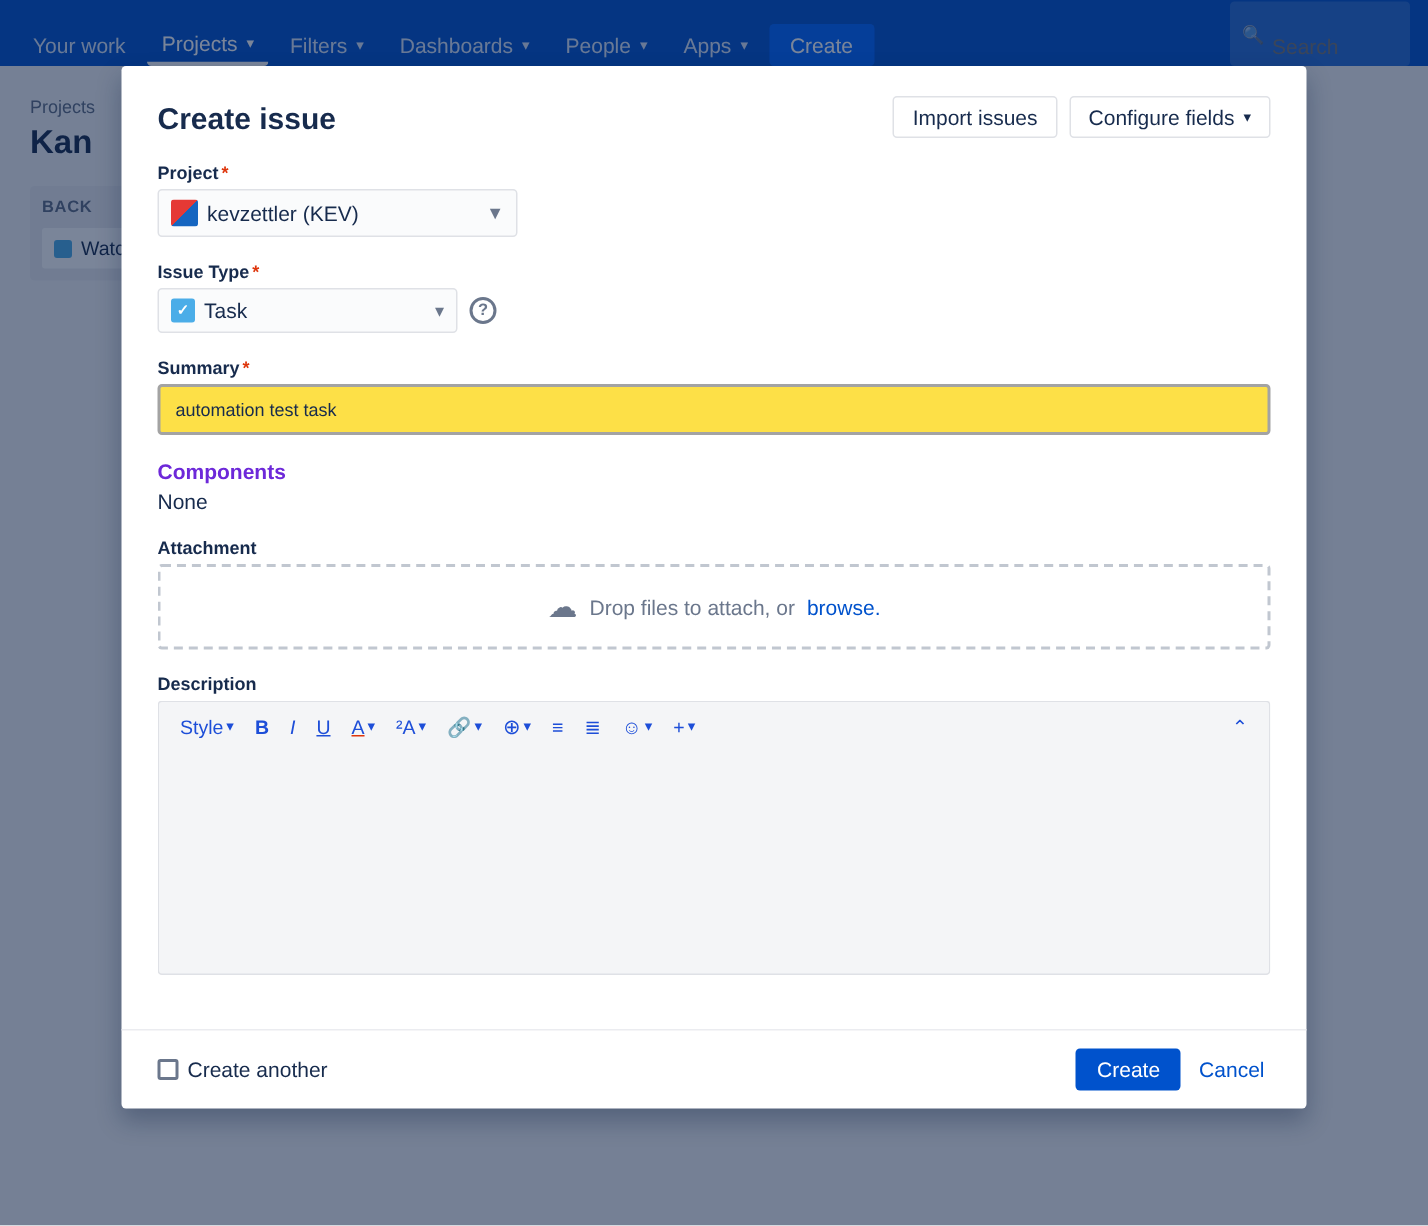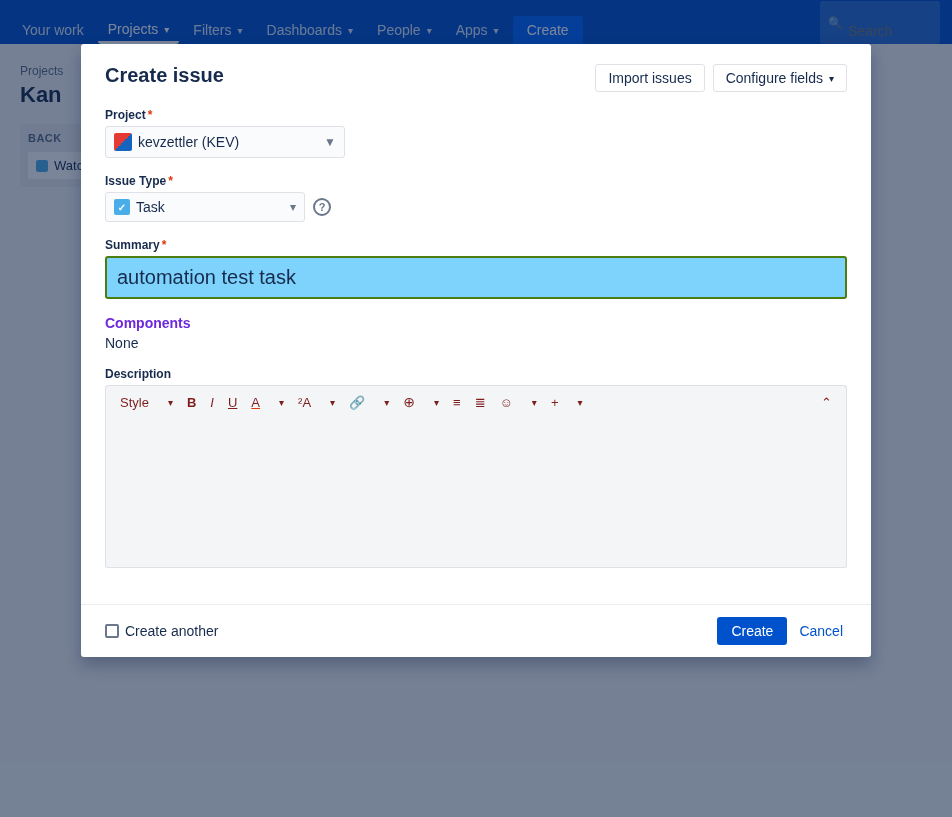--- a/index.html
+++ b/index.html
@@ -103,21 +103,21 @@
       border-radius: 3px;
       z-index: 20;
       display: flex;
       flex-direction: column;
       box-shadow: 0 8px 16px rgba(9,30,66,0.31);
     }
 
     .modal-header {
       padding: 20px 24px 16px;
       display: flex;
-      align-items: flex-start;
+      align-items: flex-end;
       justify-content: space-between;
       flex-shrink: 0;
     }
     .modal-title {
       font-size: 20px;
       font-weight: 600;
       color: #172b4d;
     }
     .modal-header-actions {
       display: flex;
@@ -261,27 +261,27 @@
       font-size: 12px;
       color: #5e6c84;
       margin-top: 8px;
       padding-bottom: 16px;
       border-bottom: 1px solid #ebecf0;
     }
 
     
     .summary-input {
       width: 100%;
-      border: 2px solid #4d7c0f;
+      border: 2px solid #a3a3a3;
       border-radius: 3px;
       padding: 8px 10px;
-      font-size: 20px;
+      font-size: 12px;
       color: #172b4d;
       outline: none;
-      background: #7dd3fc;
+      background: #fde047;
     }
 
     
     .components-label {
       font-size: 14px;
       font-weight: 600;
       color: #6d28d9;
     }
     .components-none {
       font-size: 14px;
@@ -317,25 +317,25 @@
       background: #f4f5f7;
       gap: 2px;
       flex-wrap: wrap;
     }
     .toolbar-btn {
       background: none;
       border: none;
       padding: 4px 6px;
       border-radius: 3px;
       cursor: pointer;
-      color: #7f1d1d;
+      color: #1d4ed8;
       font-size: 13px;
       display: flex;
       align-items: center;
-      gap: 19px;
+      gap: 2px;
     }
     .toolbar-spacer { flex: 1; }
 
     .desc-body {
       border: 1px solid #dfe1e6;
       border-top: none;
       border-radius: 0 0 3px 3px;
       min-height: 150px;
       background: #f4f5f7;
       padding: 8px;
@@ -505,20 +505,28 @@
         <span class="required-star">*</span>
       </div>
       <input class="summary-input" type="text" value="automation test task" style="">
     </div>
 
     <div class="form-group">
       <div class="form-label components-label">Components</div>
       <div class="components-none">None</div>
     </div>
 
+    <div class="form-group">
+      <div class="form-label">Attachment</div>
+      <div class="attachment-area">
+        <span class="attach-icon">☁</span>
+        <span class="attach-text">Drop files to attach, or</span>
+        <a class="attach-link" href="#">browse.</a>
+      </div>
+    </div>
 
     <div class="form-group">
       <div class="form-label">Description</div>
 
       <div class="desc-toolbar">
         <button class="toolbar-btn">
           <span>Style</span>
           <span style="font-size:10px;">▾</span>
         </button>
         <button class="toolbar-btn" style="font-weight:700;">B</button>

